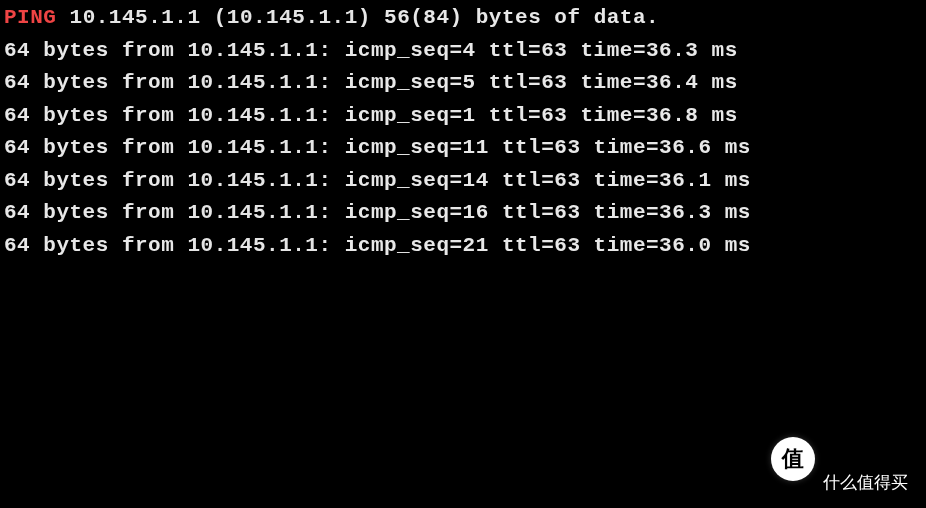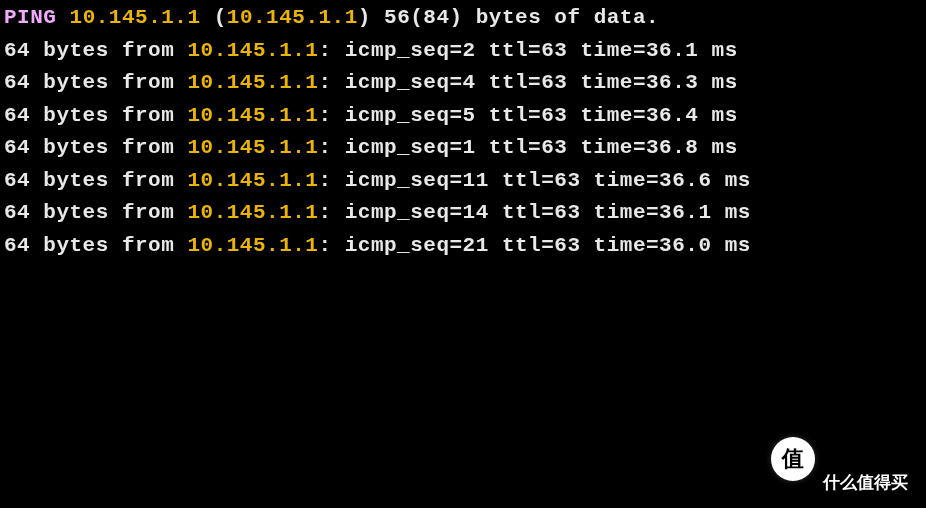--- a/index.html
+++ b/index.html
@@ -12,22 +12,22 @@
       color: #e8e8e8;
       padding: 2px 4px;
       overflow: hidden;
       letter-spacing: 0.5px;
       font-weight: bold;
     }
     .line {
       white-space: pre;
       line-height: 1.55;
     }
-    .ip { color: #eab308; }
-    .header-cmd { color: #f0abfc; }
+    .ip { color: #e5e5e5; }
+    .header-cmd { color: #ef4444; }
     .paren { color: #e8e8e8; }
     .badge {
       position: absolute;
       bottom: 14px;
       right: 18px;
       display: flex;
       align-items: center;
       gap: 8px;
     }
     .badge-circle {
@@ -41,37 +41,37 @@
       justify-content: center;
       font-family: sans-serif;
       font-size: 22px;
       font-weight: 800;
       box-shadow: 0 0 6px rgba(255,255,255,0.2);
     }
     .badge-text {
       color: #fff;
       font-family: sans-serif;
       font-size: 17px;
-      font-weight: 700;
+      font-weight: 400;
       letter-spacing: 0;
       margin-top: 48px;
     }
   </style>
 </head>
 <body>
 
 <div id="terminal">
   <div class="line"><span class="header-cmd">PING</span> <span class="ip">10.145.1.1</span> <span class="paren">(</span><span class="ip">10.145.1.1</span><span class="paren">)</span> <span>56(84) bytes of data.</span></div>
   <div id="replies">
-      <div class="line"><span>64 bytes from </span><span class="ip">10.145.1.1</span><span>: icmp_seq=2 ttl=63 time=36.1 ms</span></div>
       <div class="line"><span>64 bytes from </span><span class="ip">10.145.1.1</span><span>: icmp_seq=4 ttl=63 time=36.3 ms</span></div>
       <div class="line"><span>64 bytes from </span><span class="ip">10.145.1.1</span><span>: icmp_seq=5 ttl=63 time=36.4 ms</span></div>
       <div class="line"><span>64 bytes from </span><span class="ip">10.145.1.1</span><span>: icmp_seq=1 ttl=63 time=36.8 ms</span></div>
       <div class="line"><span>64 bytes from </span><span class="ip">10.145.1.1</span><span>: icmp_seq=11 ttl=63 time=36.6 ms</span></div>
       <div class="line"><span>64 bytes from </span><span class="ip">10.145.1.1</span><span>: icmp_seq=14 ttl=63 time=36.1 ms</span></div>
+      <div class="line"><span>64 bytes from </span><span class="ip">10.145.1.1</span><span>: icmp_seq=16 ttl=63 time=36.3 ms</span></div>
       <div class="line"><span>64 bytes from </span><span class="ip">10.145.1.1</span><span>: icmp_seq=21 ttl=63 time=36.0 ms</span></div>
     </div>
 </div>
 
 <div class="badge">
   <div class="badge-circle">值</div>
   <div class="badge-text">什么值得买</div>
 </div>
 
 </body></html>

